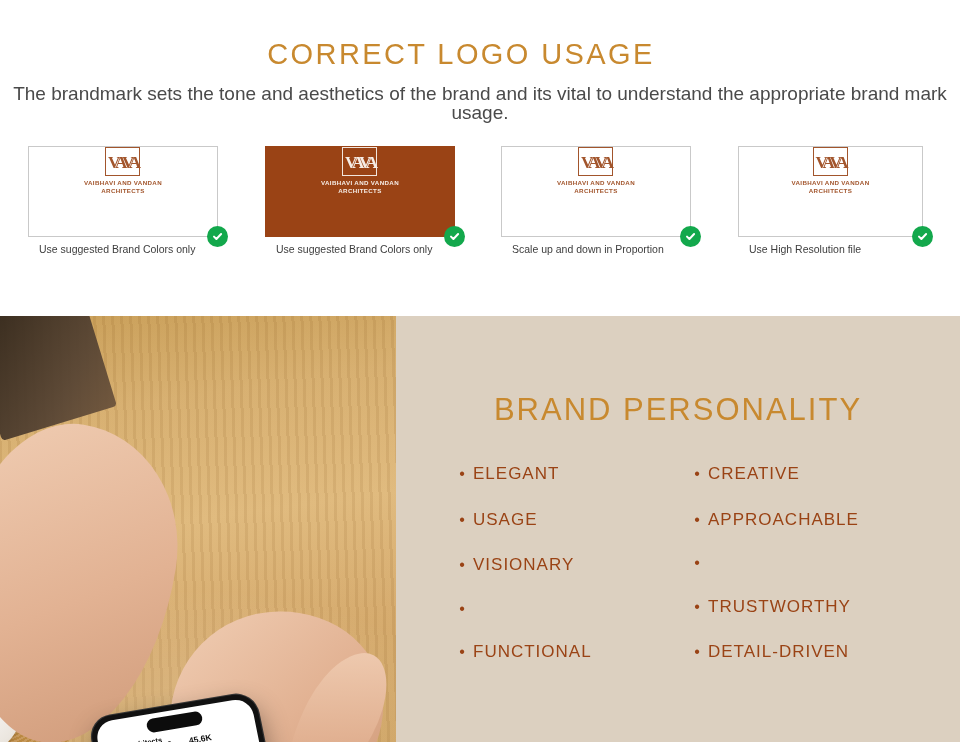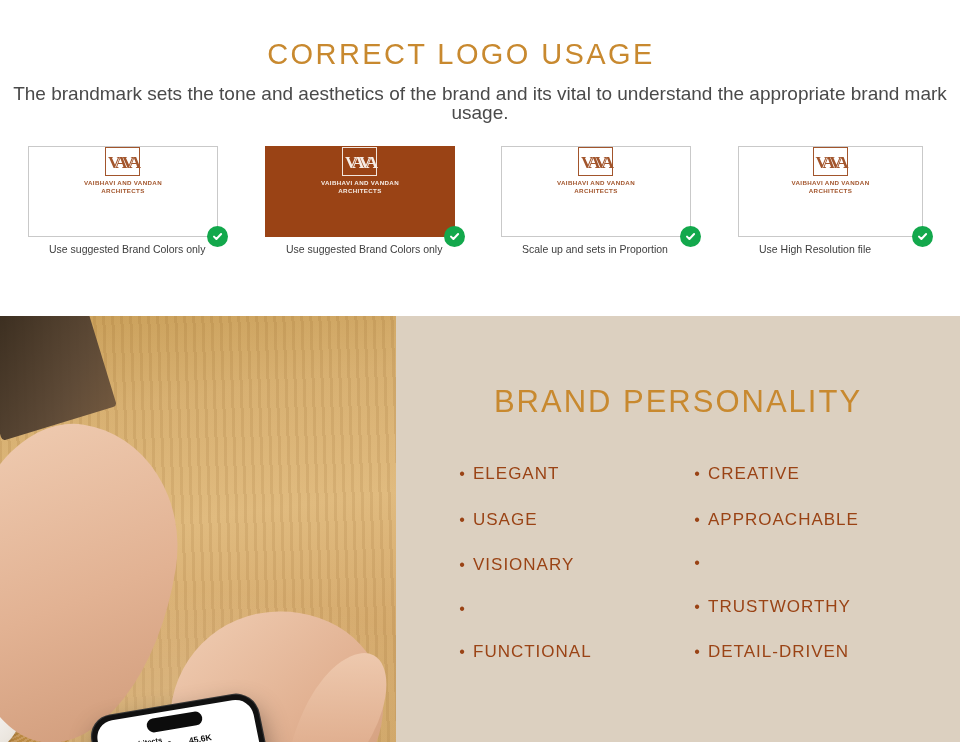--- a/index.html
+++ b/index.html
@@ -49,21 +49,21 @@
   .logo-card.inverse .logo-name { color:#f6ece5; }
 
   .check-badge {
     position:absolute; right:-11px; bottom:-11px;
     width:21px; height:21px; border-radius:50%;
     background:#13A84C; display:flex; align-items:center; justify-content:center;
   }
   .check-badge svg { display:block; }
 
   .card-caption {
-    position:absolute; top:97px; left:21px;
+    position:absolute; top:97px; left:11px;
     font-size:10.5px; color:#3d3d3d; white-space:nowrap;
   }
 
   
   #personality-section { position:absolute; left:0; top:316px; width:960px; height:426px; }
 
   
   #phone-photo {
     position:absolute; left:0; top:0; width:396px; height:426px; overflow:hidden;
     background:
@@ -118,21 +118,21 @@
   .ig-stats { position:absolute; left:58px; top:28px; display:flex; gap:17px; }
   .ig-stat { text-align:center; }
   .ig-stat .num { font-size:8.6px; font-weight:700; color:#111; display:block; }
   .ig-stat .lbl { font-size:5.4px; color:#444; display:block; }
 
   
   #personality-panel {
     position:absolute; left:396px; top:0; width:564px; height:426px; background:#DCD0C0;
   }
   #personality-title {
-    position:absolute; left:0; top:68px; width:564px; text-align:center;
+    position:absolute; left:0; top:76px; width:564px; text-align:center;
     font-size:31px; letter-spacing:2px; color:#C8892F; font-weight:400;
   }
   .trait-col { position:absolute; top:148px; }
   #trait-col-left  { left:55px;  width:260px; }
   #trait-col-right { left:290px; width:270px; }
   .trait-item { display:flex; align-items:baseline; margin-bottom:25.5px; }
   .trait-bullet { color:#9A4315; font-size:16px; line-height:1; width:22px; flex:0 0 22px; text-align:center; }
   .trait-label { font-size:17px; letter-spacing:1px; color:#9A4315; white-space:nowrap; }
 </style>
 </head>
@@ -192,21 +192,21 @@
             </div>
             <div class="logo-name">VAIBHAVI AND VANDAN</div>
             <div class="logo-name">ARCHITECTS</div>
           </div>
           <span class="check-badge">
             <svg width="13" height="13" viewBox="0 0 13 13">
                 <path d="M3 6.6 L5.4 9 L10.1 4" stroke="#fff" stroke-width="2" fill="none" stroke-linecap="round" stroke-linejoin="round"></path>
               </svg>
           </span>
         </div>
-        <div class="card-caption">Scale up and sets in Proportion</div>
+        <div class="card-caption">Scale up and down in Proportion</div>
       </div>
 
       <div class="logo-card-wrap" style="left:738px;width:185px;">
         <div class="logo-card">
           <div class="logo-lockup">
             <div class="mono-box">
               <span class="mono-letters">VAVA</span>
             </div>
             <div class="logo-name">VAIBHAVI AND VANDAN</div>
             <div class="logo-name">ARCHITECTS</div>

